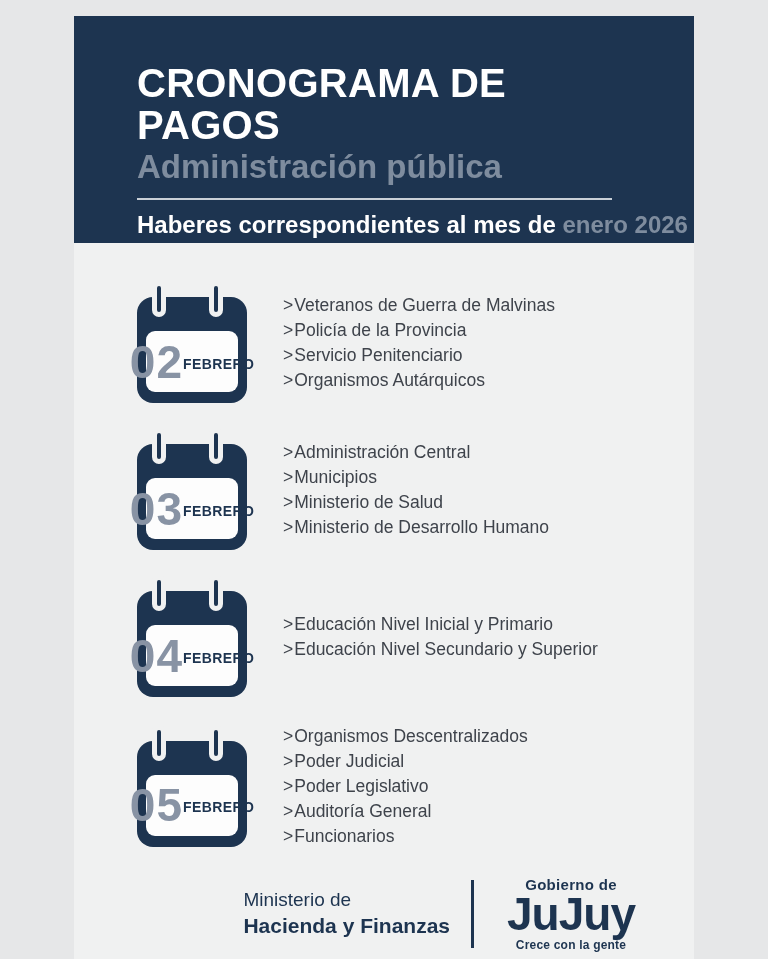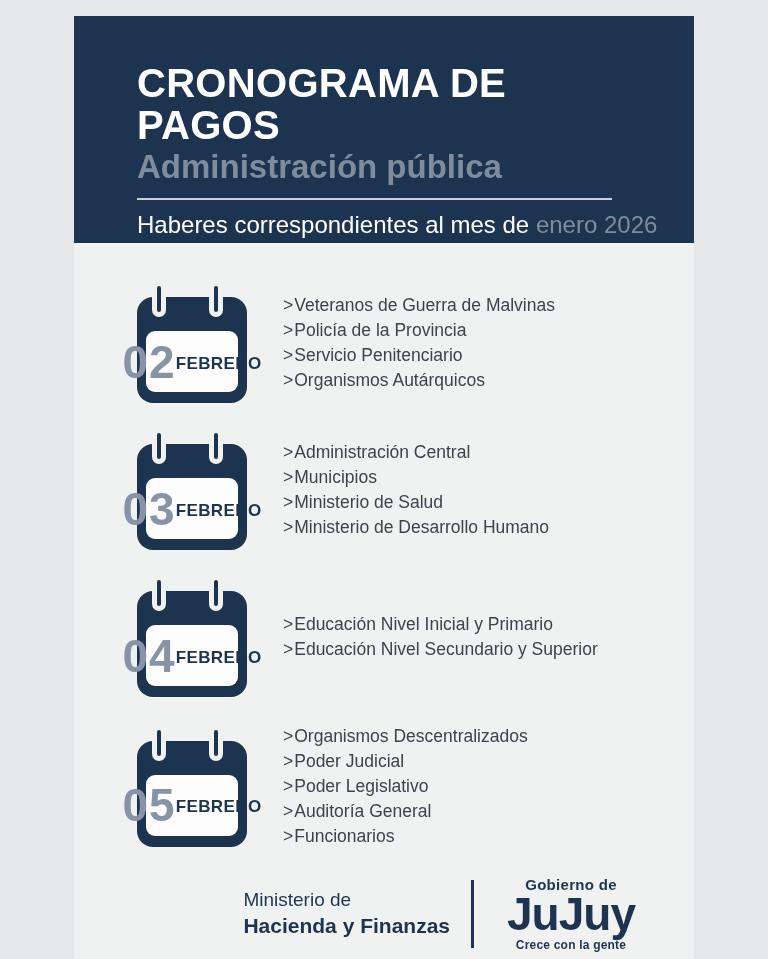--- a/index.html
+++ b/index.html
@@ -37,21 +37,21 @@
   }
   .hdr-divider {
     width: 475px;
     height: 2px;
     background: #c9d0d7;
     margin-top: 13px;
   }
   .period {
     margin-top: 11px;
     font-size: 24px;
-    font-weight: 400;
+    font-weight: 700;
     color: #ffffff;
     white-space: nowrap;
   }
   .period .hl { color: #7e8c9e; }
 
   
   .schedule { padding-top: 40px; }
   .row {
     display: flex;
     align-items: center;
@@ -98,21 +98,21 @@
   }
   .cal-day {
     font-size: 46px;
     font-weight: 800;
     line-height: 1;
     color: #8893a4;
     letter-spacing: 1px;
   }
   .cal-month {
     margin-top: 4px;
-    font-size: 17px;
+    font-size: 14px;
     font-weight: 700;
     letter-spacing: 0.4px;
     color: #1d3450;
   }
 
   
   .items {
     list-style: none;
     margin-left: 36px;
   }

